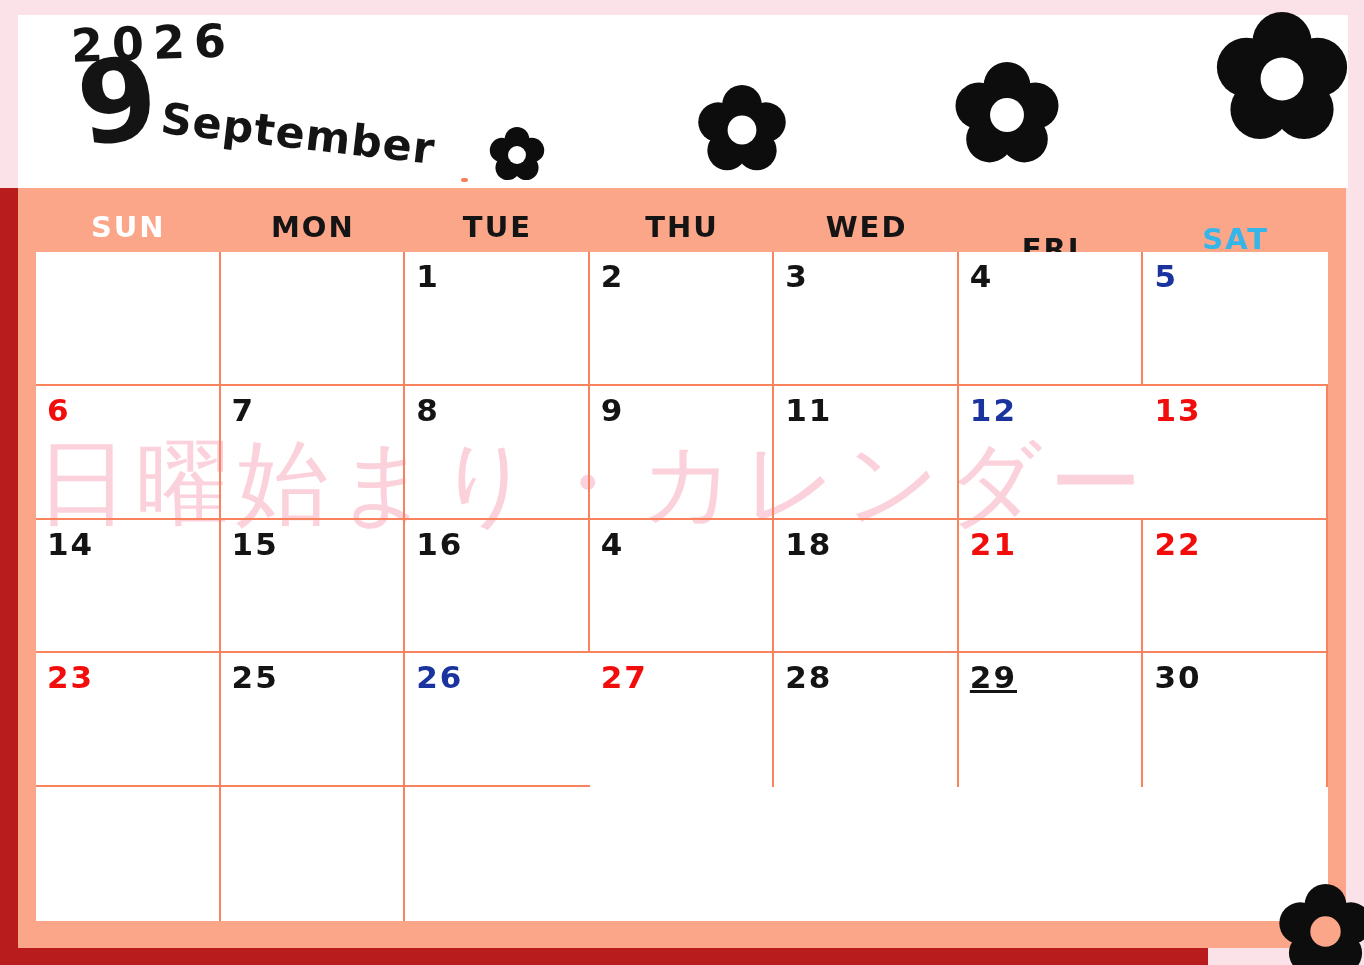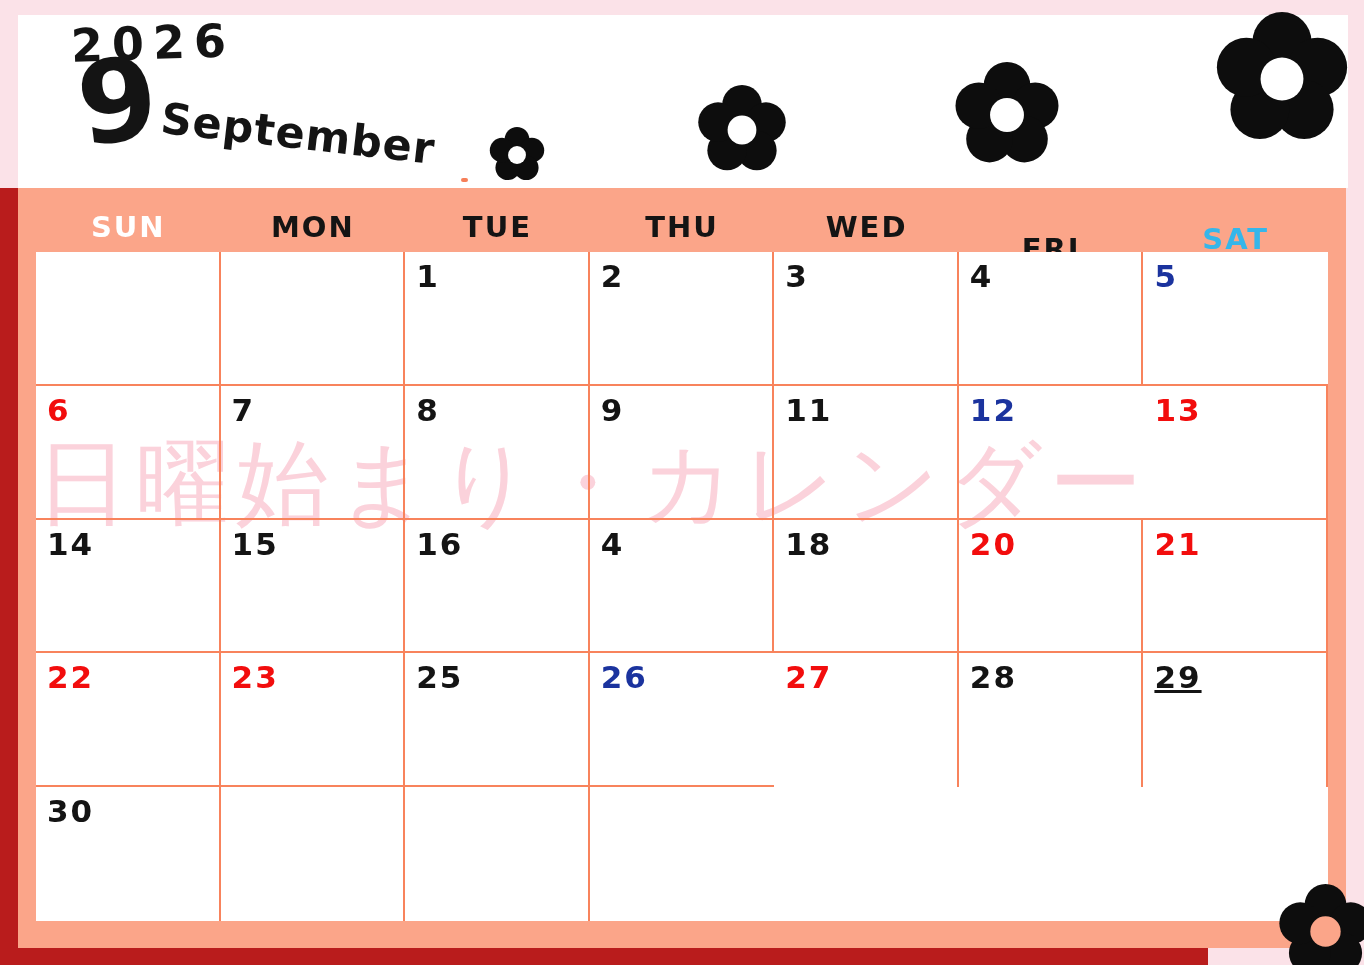--- a/index.html
+++ b/index.html
@@ -110,21 +110,20 @@
           <div class="cell"><span class="date-num" style="color: rgb(20, 20, 20);">8</span></div>
           <div class="cell"><span class="date-num" style="color: rgb(20, 20, 20);">9</span></div>
           <div class="cell"><span class="date-num" style="color: rgb(20, 20, 20);">11</span></div>
           <div class="cell last-col"><span class="date-num" style="color: rgb(27, 51, 158);">12</span></div>
           <div class="cell"><span class="date-num" style="color: rgb(242, 13, 13);">13</span></div>
           <div class="cell"><span class="date-num" style="color: rgb(20, 20, 20);">14</span></div>
           <div class="cell"><span class="date-num" style="color: rgb(20, 20, 20);">15</span></div>
           <div class="cell"><span class="date-num" style="color: rgb(20, 20, 20);">16</span></div>
           <div class="cell"><span class="date-num" style="color: rgb(20, 20, 20);">4</span></div>
           <div class="cell"><span class="date-num" style="color: rgb(20, 20, 20);">18</span></div>
-          <div class="cell"><span class="date-num" style="color: rgb(242, 13, 13);">20</span></div>
           <div class="cell"><span class="date-num" style="color: rgb(242, 13, 13);">21</span></div>
           <div class="cell"><span class="date-num" style="color: rgb(242, 13, 13);">22</span></div>
           <div class="cell"><span class="date-num" style="color: rgb(242, 13, 13);">23</span></div>
           <div class="cell"><span class="date-num" style="color: rgb(20, 20, 20);">25</span></div>
           <div class="cell last-col"><span class="date-num" style="color: rgb(27, 51, 158);">26</span></div>
           <div class="cell last-row"><span class="date-num" style="color: rgb(242, 13, 13);">27</span></div>
           <div class="cell last-row"><span class="date-num" style="color: rgb(20, 20, 20);">28</span></div>
           <div class="cell last-row"><span class="date-num" style="color: rgb(20, 20, 20); text-decoration: underline;">29</span></div>
           <div class="cell last-row"><span class="date-num" style="color: rgb(20, 20, 20);">30</span></div>
           <div class="cell last-row"></div>

